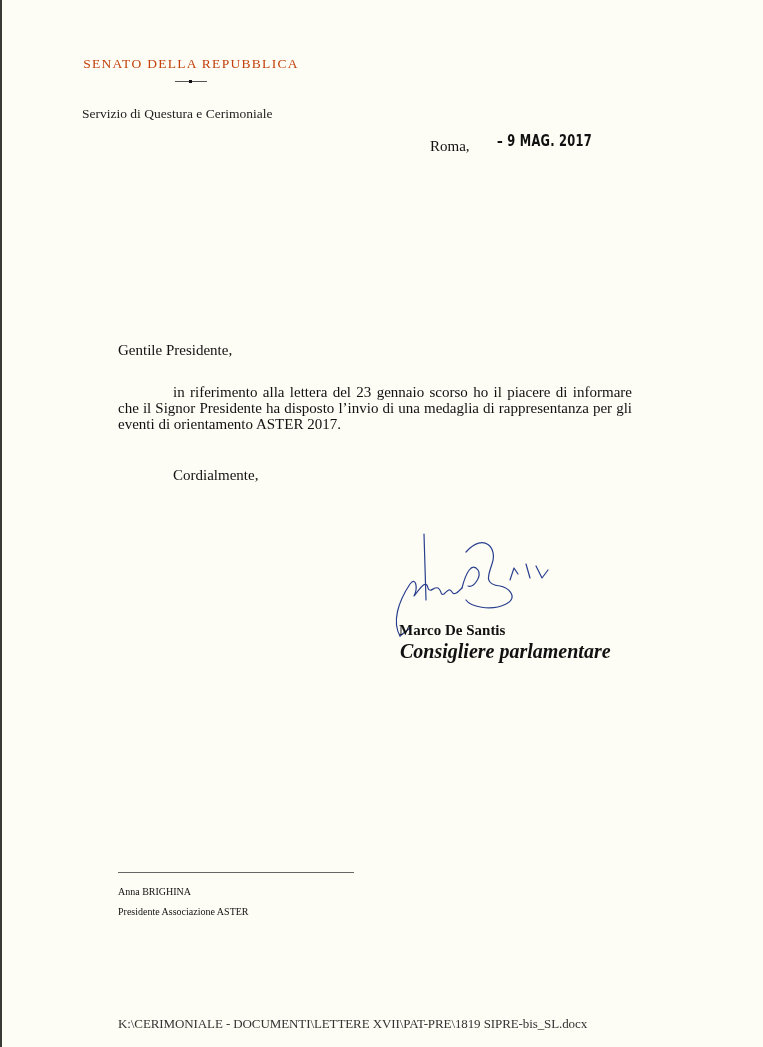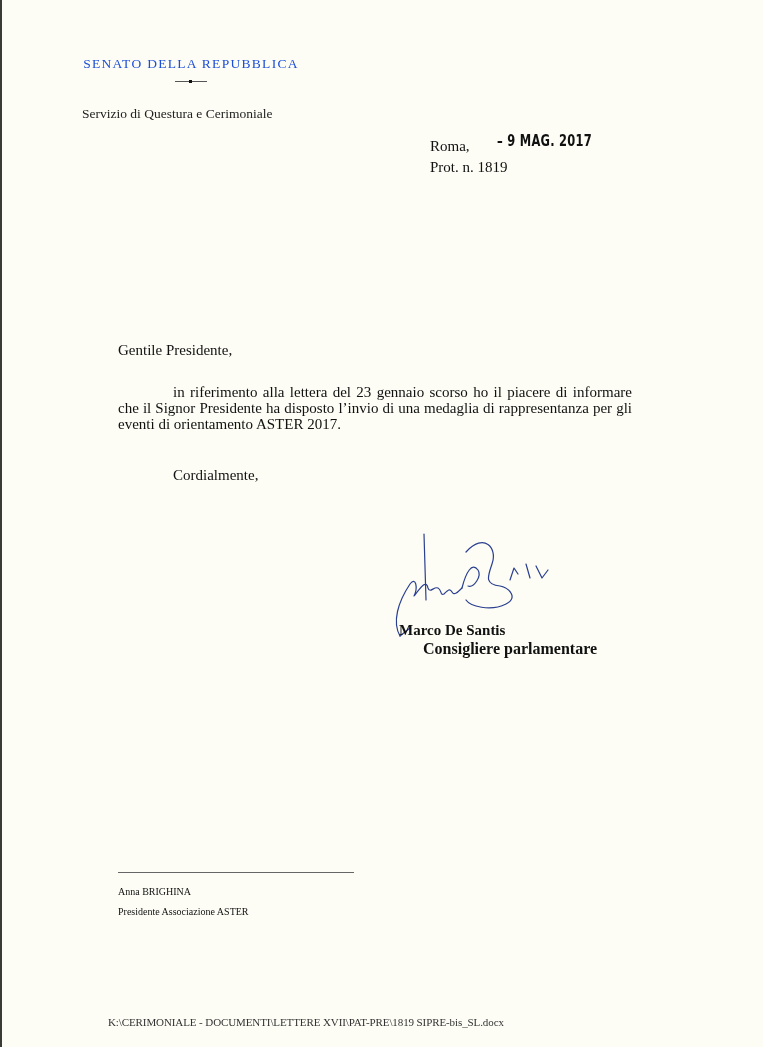--- a/index.html
+++ b/index.html
@@ -24,21 +24,21 @@
     .letterhead {
       position: absolute;
       left: 66px;
       top: 56px;
       width: 250px;
       text-align: center;
     }
     .lh-title {
       font-size: 13.5px;
       letter-spacing: 1.3px;
-      color: #1d4ed8;
+      color: #c2410c;
       white-space: nowrap;
     }
     .lh-rule {
       position: relative;
       margin: 9px auto 0 auto;
       width: 32px;
       height: 1px;
       background: #555;
     }
     .lh-rule::after {
@@ -110,47 +110,48 @@
     .signer-name {
       position: absolute;
       left: 399px;
       top: 622px;
       font-size: 15px;
       font-weight: bold;
       white-space: nowrap;
     }
     .signer-title {
       position: absolute;
-      left: 423px;
+      left: 400px;
       top: 640px;
-      font-size: 16px;
+      font-size: 20px;
       font-weight: bold;
+      font-style: italic;
       white-space: nowrap;
     }
     .recipient-rule {
       position: absolute;
       left: 118px;
       top: 872px;
       width: 236px;
       height: 1px;
       background: #666;
     }
     .recipient {
       position: absolute;
       left: 118px;
       top: 882px;
       font-size: 10px;
       line-height: 20px;
       white-space: nowrap;
     }
     .footer-path {
       position: absolute;
-      left: 108px;
+      left: 118px;
       top: 1016px;
-      font-size: 11px;
+      font-size: 13px;
       color: #333;
       white-space: nowrap;
       letter-spacing: -0.1px;
     }
   </style>
 </head>
 <body>
 
 <div class="left-edge"></div>
 
@@ -158,21 +159,20 @@
   <div class="lh-title">SENATO DELLA REPUBBLICA</div>
   <div class="lh-rule"></div>
   <div class="lh-sub">Servizio di Questura e Cerimoniale</div>
 </div>
 
 <div class="place-date">
   <div class="row">
     <span>Roma,</span>
     <span class="stamp">– 9 MAG. 2017</span>
   </div>
-  <div class="row">Prot. n. 1819</div>
 </div>
 
 <div class="salutation">Gentile Presidente,</div>
 
 <div class="body-text">in riferimento alla lettera del 23 gennaio scorso ho il piacere di informare che il Signor Presidente ha disposto l’invio di una medaglia di rappresentanza per gli eventi di orientamento ASTER 2017.</div>
 
 <div class="closing">Cordialmente,</div>
 
 <svg class="signature" viewBox="0 0 200 110" xmlns="http://www.w3.org/2000/svg">
   <g fill="none" stroke="#2a3f8f" stroke-width="1.2" stroke-linecap="round" stroke-linejoin="round">

